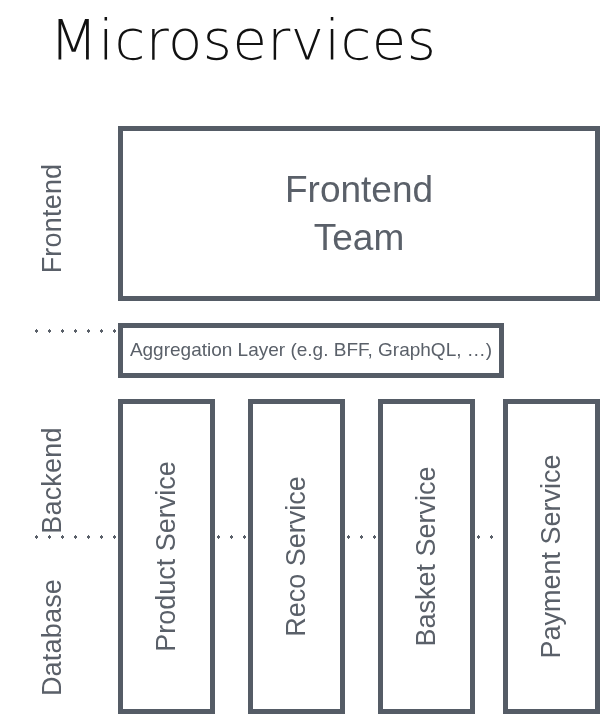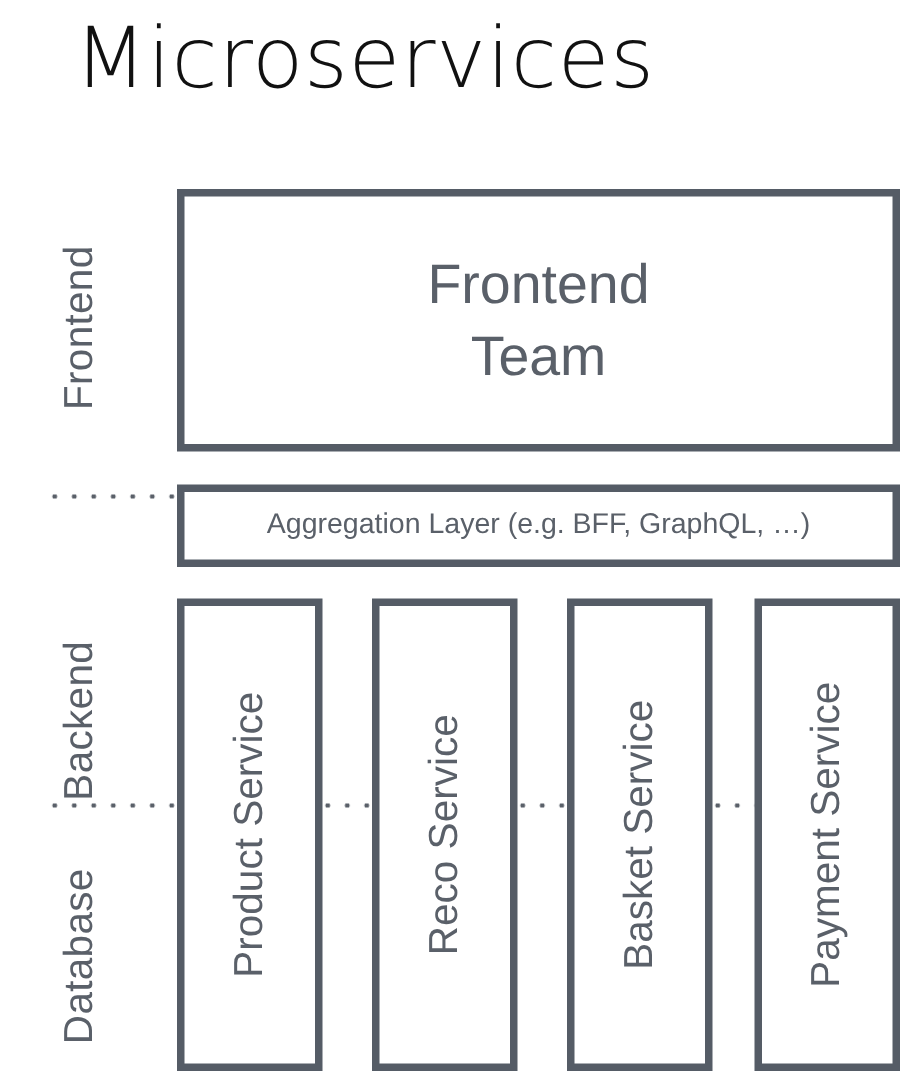--- a/index.html
+++ b/index.html
@@ -88,21 +88,21 @@
   }
   #frontend-box .box-text {
     font-size: 37px;
     line-height: 1.28;
   }
 
   
   #aggregation-box {
     left: 118px;
     top: 323px;
-    width: 482px;
+    width: 386px;
     height: 55px;
     display: flex;
     align-items: center;
     justify-content: center;
   }
   #aggregation-box .box-text {
     font-size: 19px;
     line-height: 1.2;
   }
 

